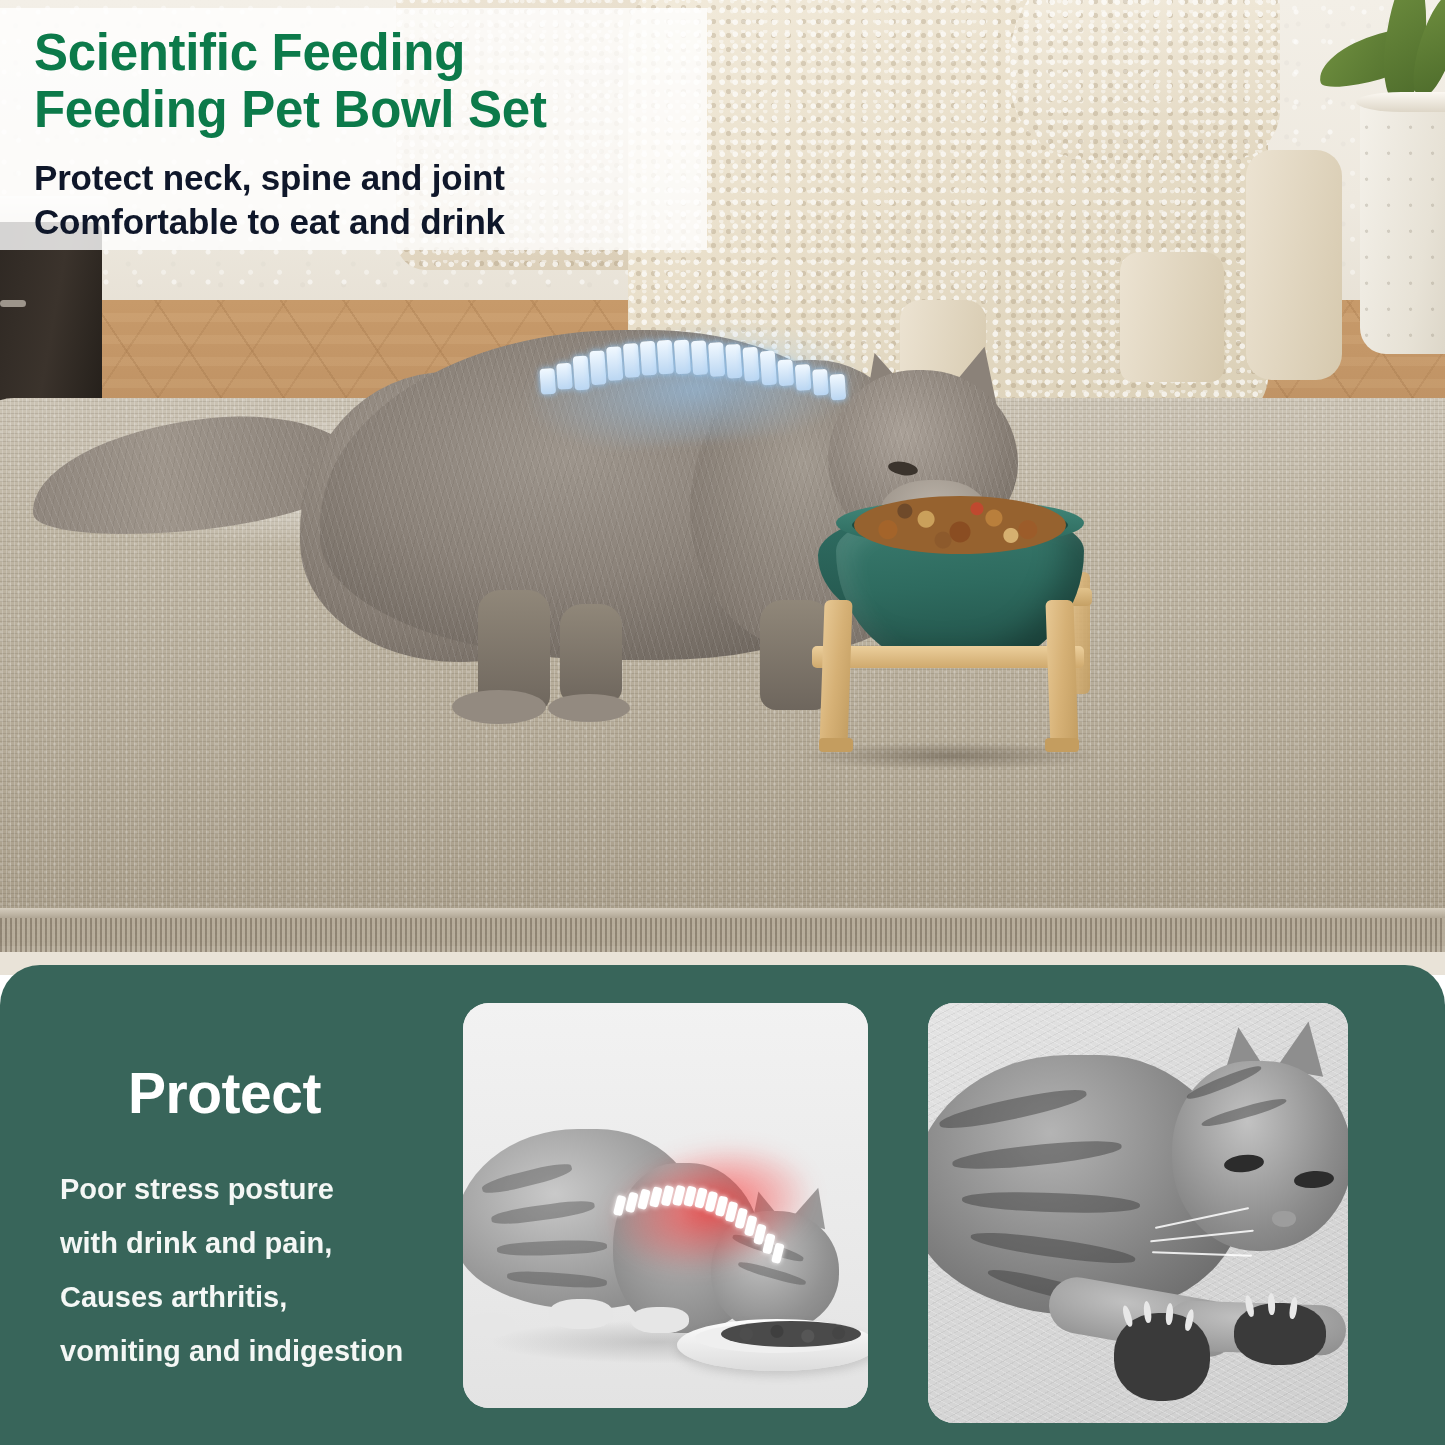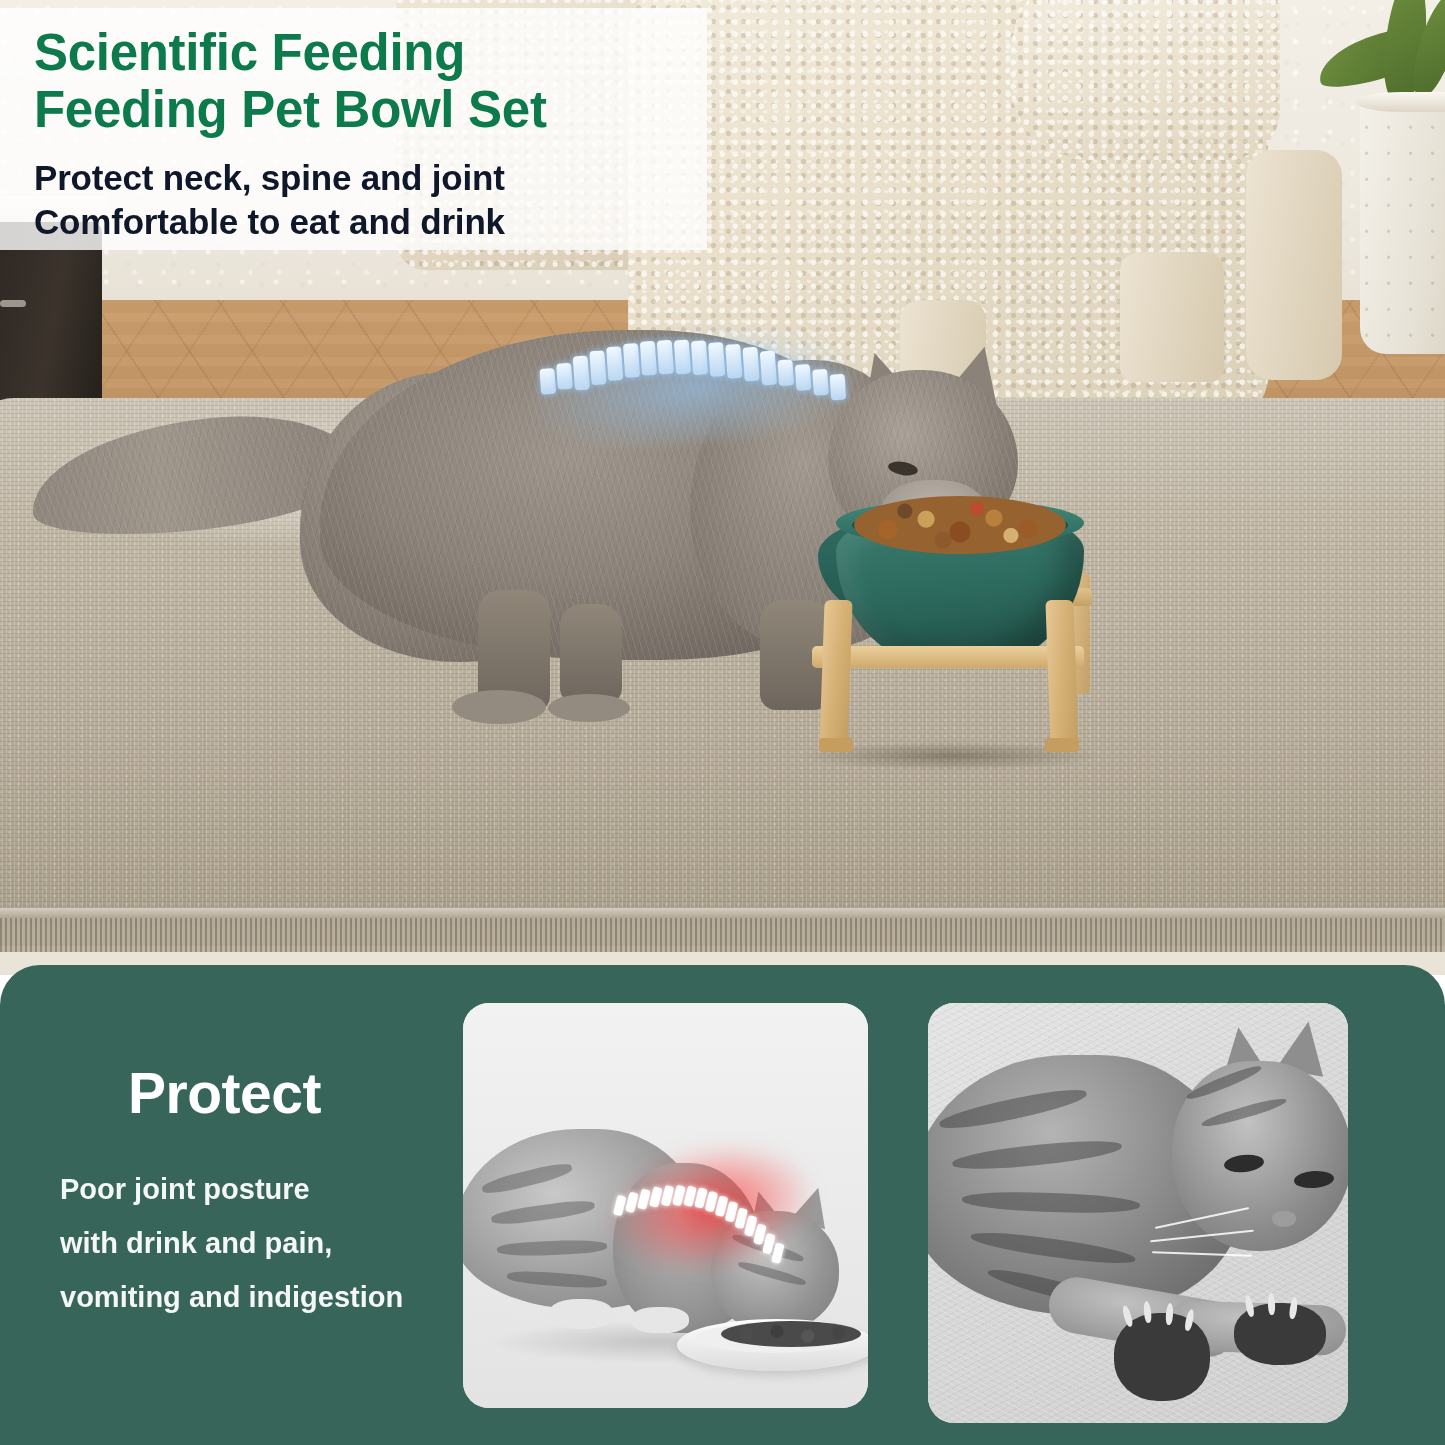--- a/index.html
+++ b/index.html
@@ -522,22 +522,23 @@
       <div>Comfortable to eat and drink</div>
     </div>
   </div>
 </div>
 
 <div id="panel"></div>
 
 <div class="p-heading">Protect</div>
 
 <div class="p-body">
-  <div>Poor joint posture</div>
+  <div>Poor stress posture</div>
   <div>with drink and pain,</div>
+  <div>Causes arthritis,</div>
   <div>vomiting and indigestion</div>
 </div>
 
 <div class="card" id="card-left">
   <div class="cl-bg"></div>
   <div class="cl-shadow"></div>
 
   <div class="cl-body"></div>
   <div class="cl-stripe" style="left:18px;  top:168px; width:92px; height:15px; transform:rotate(-14deg);"></div>
   <div class="cl-stripe" style="left:28px;  top:202px; width:104px;height:15px; transform:rotate(-8deg);"></div>

